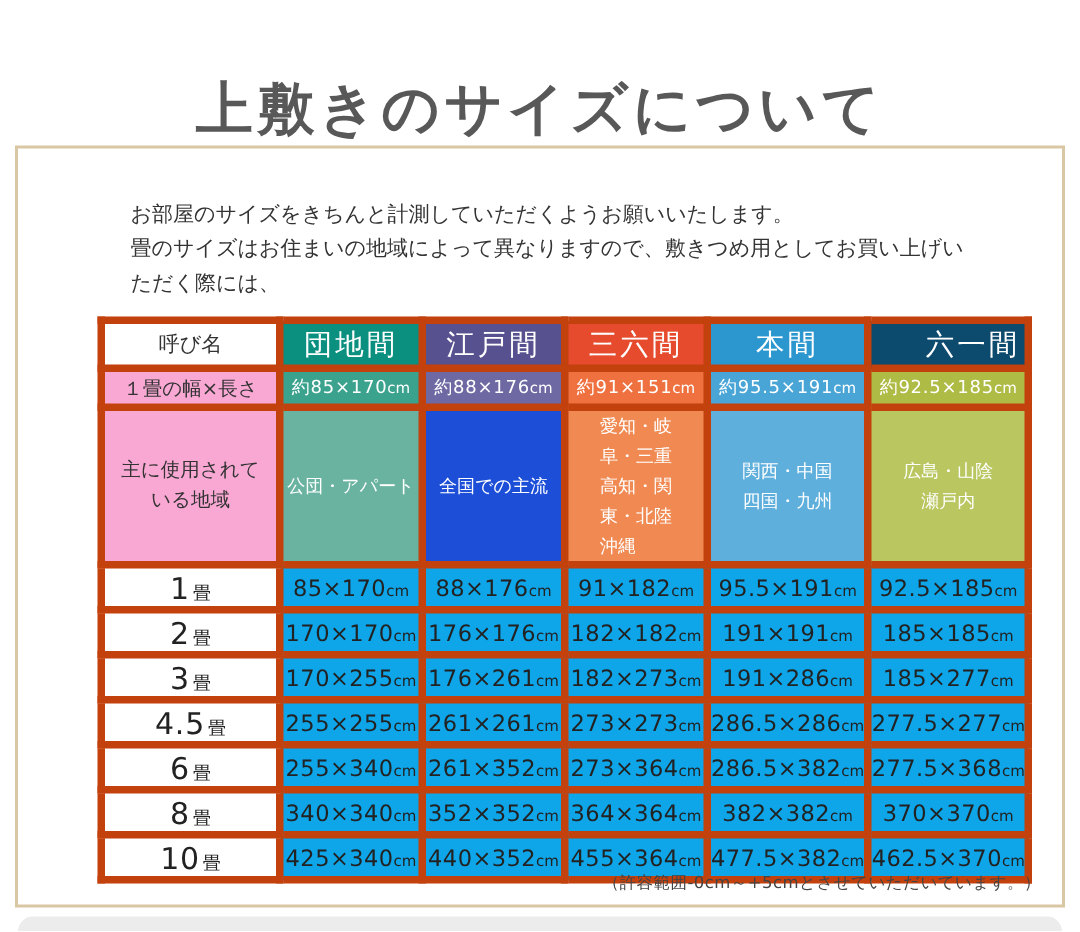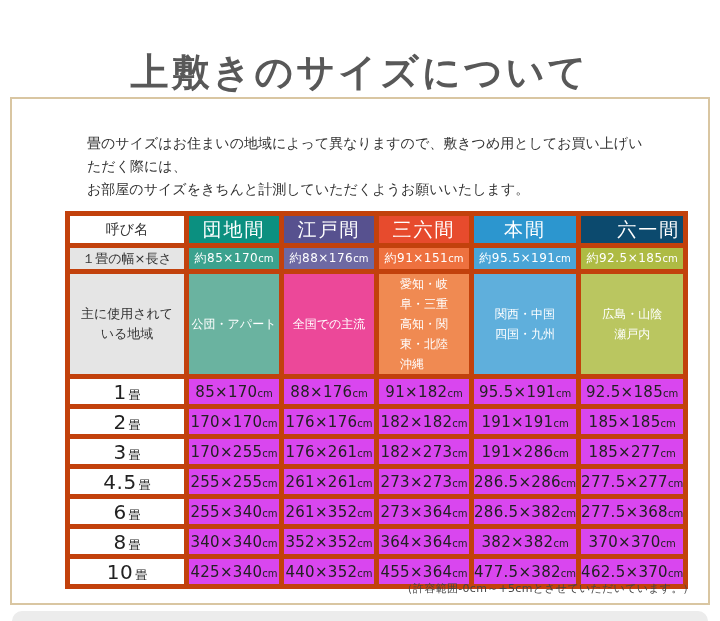--- a/index.html
+++ b/index.html
@@ -26,52 +26,52 @@
   }
   .size-table td,.size-table th{
     border:5px solid #c2410c;padding:0;text-align:center;vertical-align:middle;
     box-sizing:border-box;
   }
   tr.hdr   {height:32px;}
   tr.band  {height:26px;}
   tr.region{height:76px;}
   tr.szrow {height:30px;margin-top:44px;}
   .corner{font-size:14px;color:#333;background:#fff;font-weight:400;}
-  .lbl{font-size:13px;color:#333;background:#e5e5e5;}
+  .lbl{font-size:13px;color:#333;background:#f9a8d4;}
   .lbl .wrapnarrow{display:inline-block;width:100px;line-height:20px;}
   th.colhdr{font-size:19px;font-weight:500;color:#fff;letter-spacing:2px;}
   td.bandcell{font-size:12px;color:#fff;letter-spacing:0.5px;}
   td.regioncell{font-size:12px;color:#fff;}
   td.regioncell .rline{display:block;line-height:20px;}
   td.regioncell.ta-left{text-align:left;padding-left:21px;}
   td.rowlabel{background:#fff;color:#222;}
   td.rowlabel .num{font-size:20px;letter-spacing:0.5px;}
   td.rowlabel .tatami{font-size:12px;margin-left:2px;}
-  td.valcell{background:#d946ef;font-size:15px;color:#222;letter-spacing:0.3px;}
+  td.valcell{background:#0ea5e9;font-size:15px;color:#222;letter-spacing:0.3px;}
   .cmu{font-size:10px;letter-spacing:0;}
   .footer-note{
     position:absolute;right:14px;bottom:7px;font-size:11px;color:#444;letter-spacing:0.3px;
   }
   .bottom-strip{
     position:absolute;left:12px;right:12px;bottom:0;height:10px;
     background:#ececec;border-radius:10px 10px 0 0;
   }
 </style>
 </head>
 <body>
 
 <div class="screen">
 
   <h1 class="page-title">上敷きのサイズについて</h1>
 
   <div class="info-box">
 
     <div class="description">
+      <span style="display:block">お部屋のサイズをきちんと計測していただくようお願いいたします。</span>
       <span style="display:block">畳のサイズはお住まいの地域によって異なりますので、敷きつめ用としてお買い上げいただく際には、</span>
-      <span style="display:block">お部屋のサイズをきちんと計測していただくようお願いいたします。</span>
     </div>
 
     <table class="size-table">
       <colgroup>
         <col style="width:119px">
           <col style="width:95px">
           <col style="width:95px">
         <col style="width:95px">
           <col style="width:95px">
           <col style="width:96px">
@@ -96,21 +96,21 @@
         <td class="bandcell" style="background: rgb(174, 187, 68);"><span>約92.5×185</span><span class="cmu">cm</span></td>
       </tr>
 
       <tr class="region">
         <td class="lbl"><span class="wrapnarrow">主に使用されている地域</span></td>
         <td class="regioncell" style="background: rgb(106, 179, 160);">
           <span class="rline">公団・アパート</span>
               <span class="rline"></span>
               <span class="rline"></span>
         </td>
-        <td class="regioncell" style="background: #ec4899; margin-top: 11px;">
+        <td class="regioncell" style="background: #1d4ed8; margin-top: 11px;">
           <span class="rline">全国での主流</span>
               <span class="rline"></span>
               <span class="rline"></span>
         </td>
         <td class="regioncell ta-left" style="background: rgb(240, 138, 82);">
           <span class="rline">愛知・岐阜・三重</span>
               <span class="rline">高知・関東・北陸</span>
               <span class="rline">沖縄</span>
         </td>
         <td class="regioncell" style="background: rgb(95, 175, 220);">

